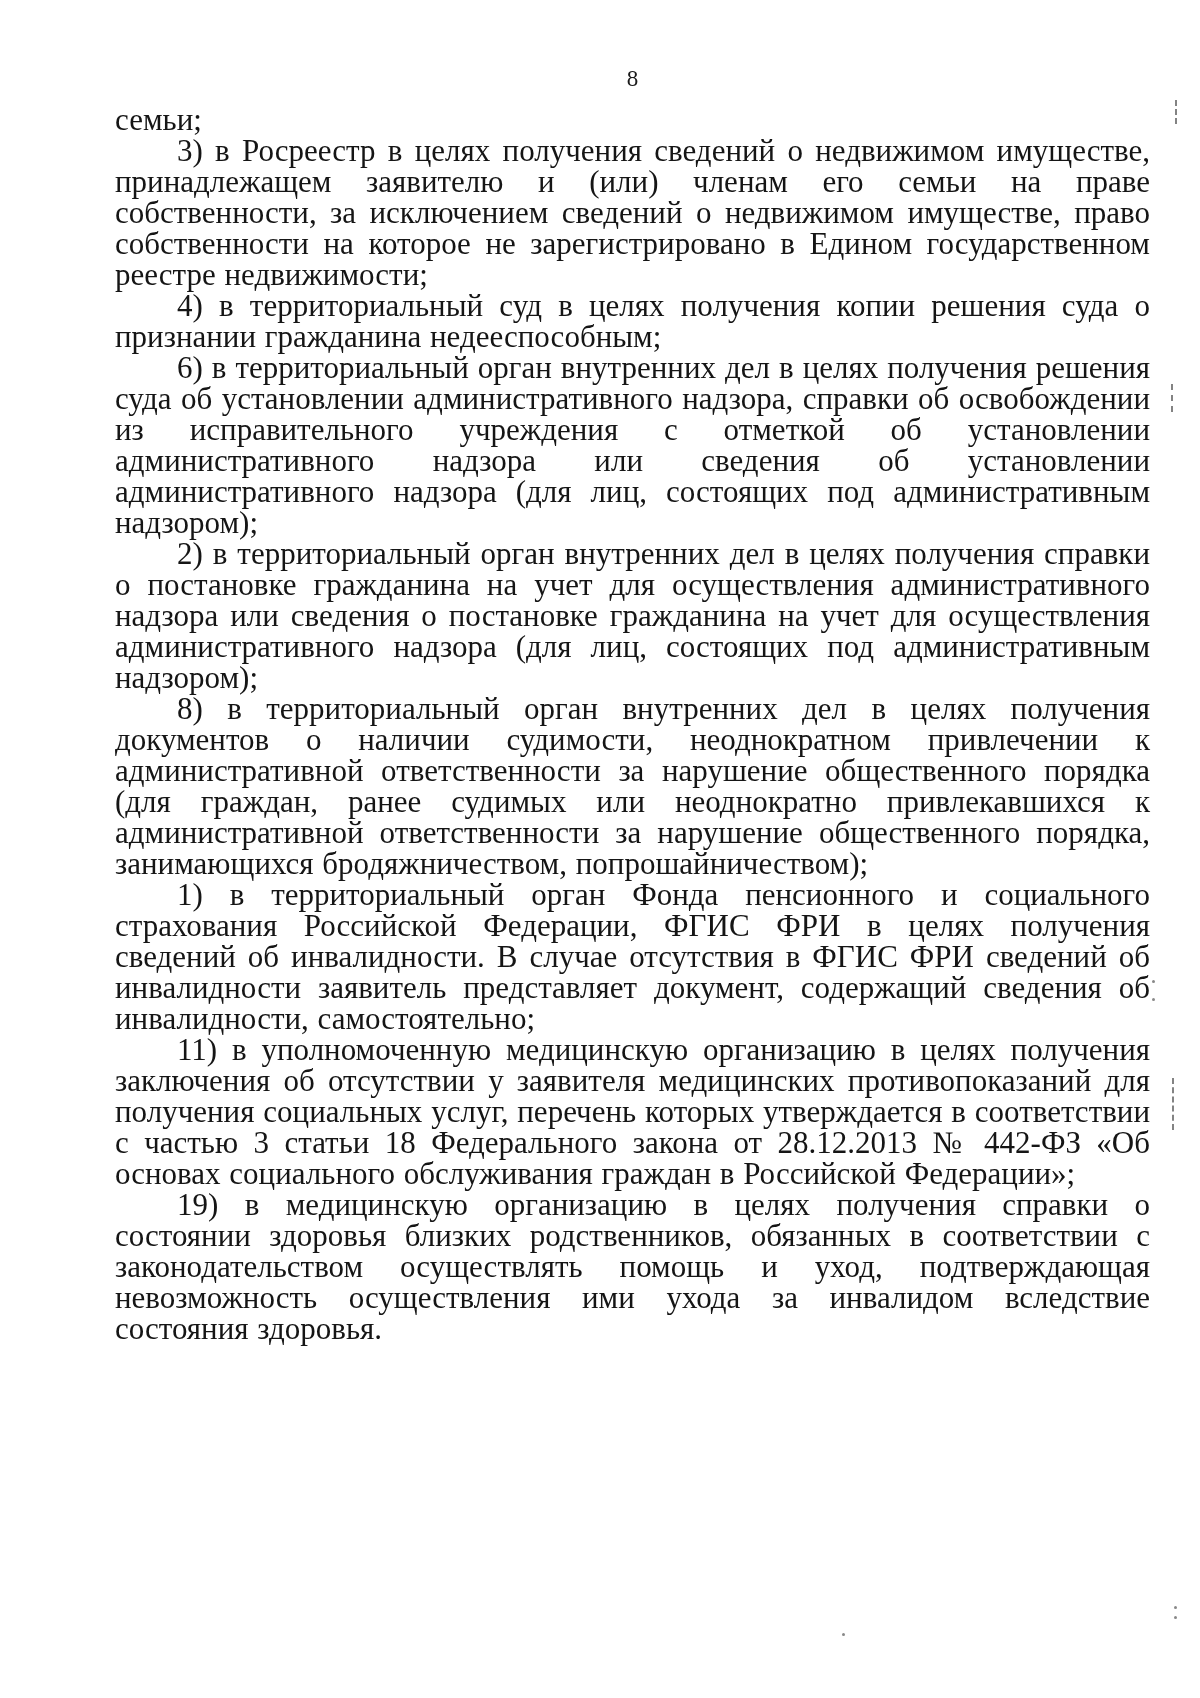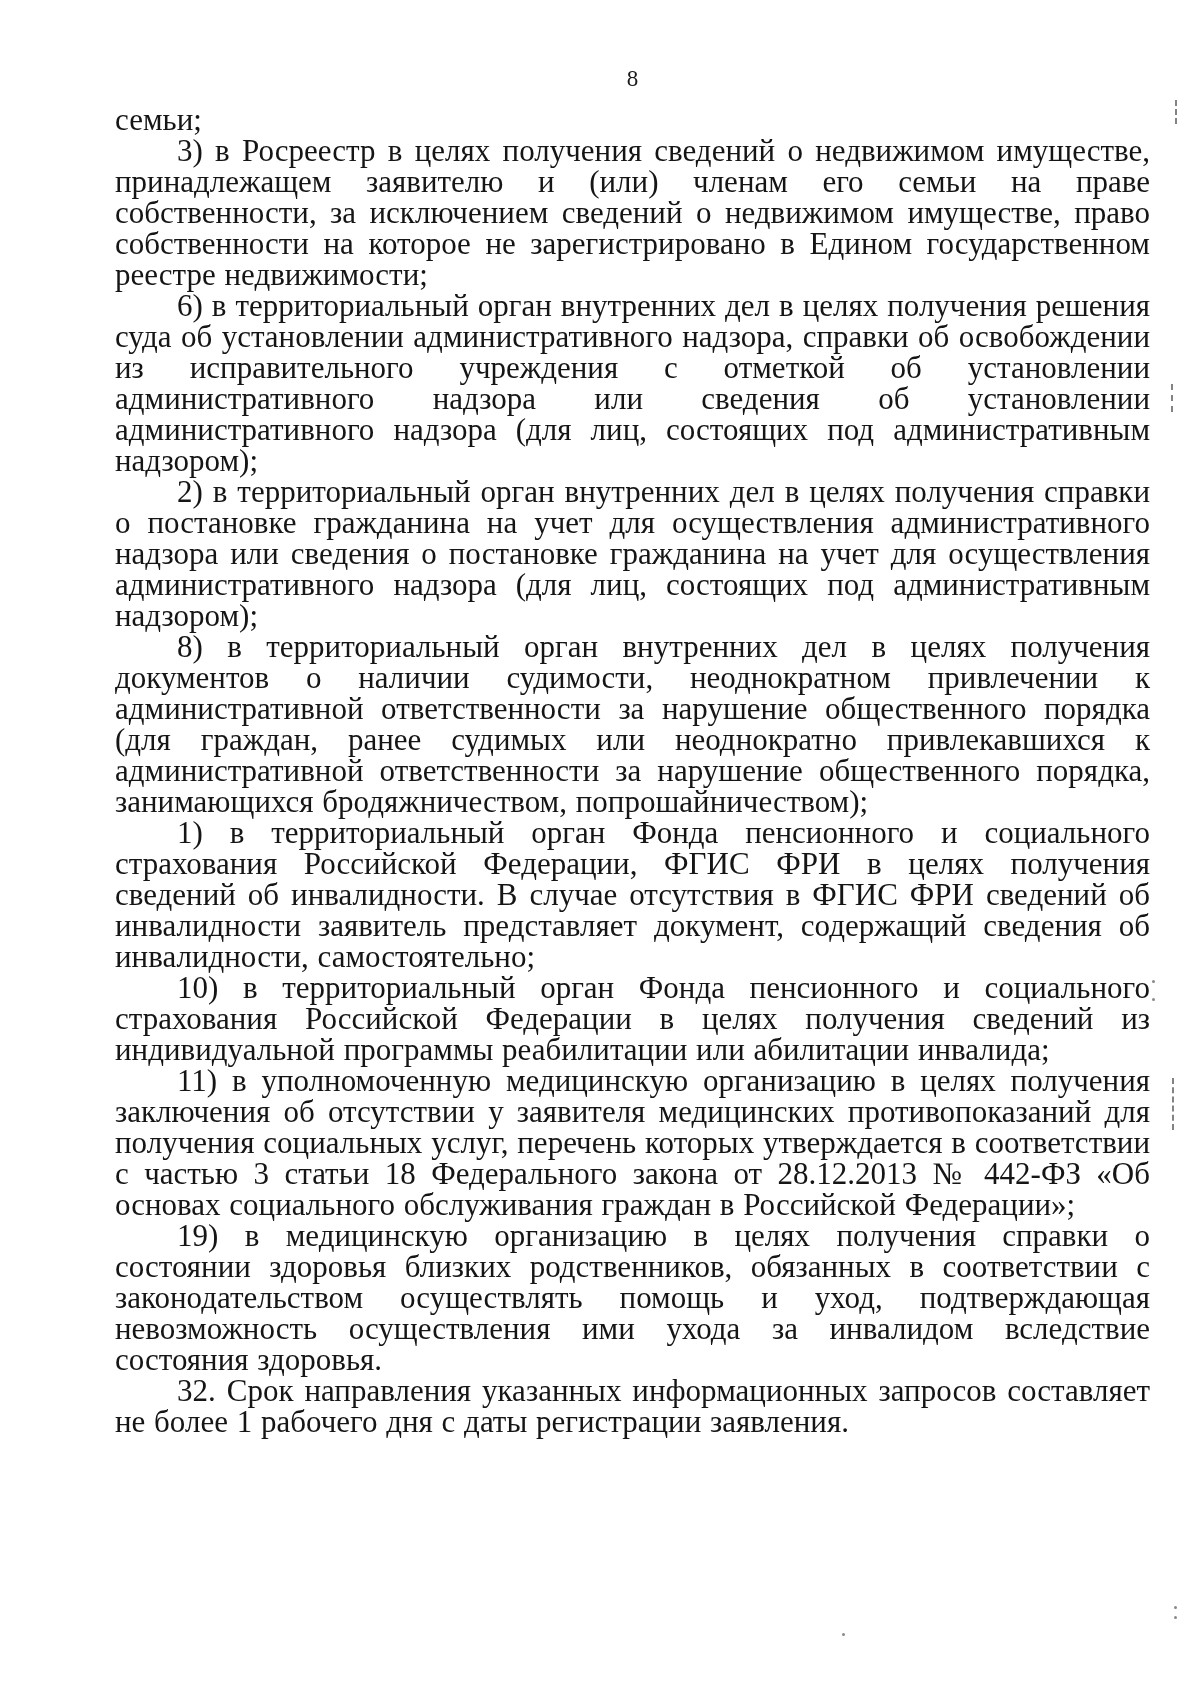--- a/index.html
+++ b/index.html
@@ -64,28 +64,27 @@
 </head>
 <body>
 
 <div class="page">
 
   <div class="page-number">8</div>
 
   <div class="content">
     <p class="no-indent">семьи;</p>
     <p>3) в Росреестр в целях получения сведений о недвижимом имуществе, принадлежащем заявителю и (или) членам его семьи на праве собственности, за исключением сведений о недвижимом имуществе, право собственности на которое не зарегистрировано в Едином государственном реестре недвижимости;</p>
+    <p>4) в территориальный суд в целях получения копии решения суда о признании гражданина недееспособным;</p>
     <p>6) в территориальный орган внутренних дел в целях получения решения суда об установлении административного надзора, справки об освобождении из исправительного учреждения с отметкой об установлении административного надзора или сведения об установлении административного надзора (для лиц, состоящих под административным надзором);</p>
     <p>2) в территориальный орган внутренних дел в целях получения справки о постановке гражданина на учет для осуществления административного надзора или сведения о постановке гражданина на учет для осуществления административного надзора (для лиц, состоящих под административным надзором);</p>
     <p>8) в территориальный орган внутренних дел в целях получения документов о наличии судимости, неоднократном привлечении к административной ответственности за нарушение общественного порядка (для граждан, ранее судимых или неоднократно привлекавшихся к административной ответственности за нарушение общественного порядка, занимающихся бродяжничеством, попрошайничеством);</p>
     <p>1) в территориальный орган Фонда пенсионного и социального страхования Российской Федерации, ФГИС ФРИ в целях получения сведений об инвалидности. В случае отсутствия в ФГИС ФРИ сведений об инвалидности заявитель представляет документ, содержащий сведения об инвалидности, самостоятельно;</p>
-    <p>10) в территориальный орган Фонда пенсионного и социального страхования Российской Федерации в целях получения сведений из индивидуальной программы реабилитации или абилитации инвалида;</p>
     <p>11) в уполномоченную медицинскую организацию в целях получения заключения об отсутствии у заявителя медицинских противопоказаний для получения социальных услуг, перечень которых утверждается в соответствии с частью 3 статьи 18 Федерального закона от 28.12.2013 № 442-ФЗ «Об основах социального обслуживания граждан в Российской Федерации»;</p>
     <p>19) в медицинскую организацию в целях получения справки о состоянии здоровья близких родственников, обязанных в соответствии с законодательством осуществлять помощь и уход, подтверждающая невозможность осуществления ими ухода за инвалидом вследствие состояния здоровья.</p>
-    <p>32. Срок направления указанных информационных запросов составляет не более 1 рабочего дня с даты регистрации заявления.</p>
   </div>
 
   <div class="artifact-dash" style="left:1175px; top:100px;  height:24px;"></div>
   <div class="artifact-dash" style="left:1171px; top:384px;  height:28px;"></div>
   <div class="artifact-dot" style="left:1152px; top:980px;"></div>
   <div class="artifact-dot" style="left:1152px; top:998px;"></div>
   <div class="artifact-dash" style="left:1172px; top:1078px; height:52px;"></div>
   <div class="artifact-dot" style="left:1174px; top:1606px;"></div>
   <div class="artifact-dot" style="left:1174px; top:1616px;"></div>
   <div class="artifact-dot" style="left:842px;  top:1633px;"></div>

